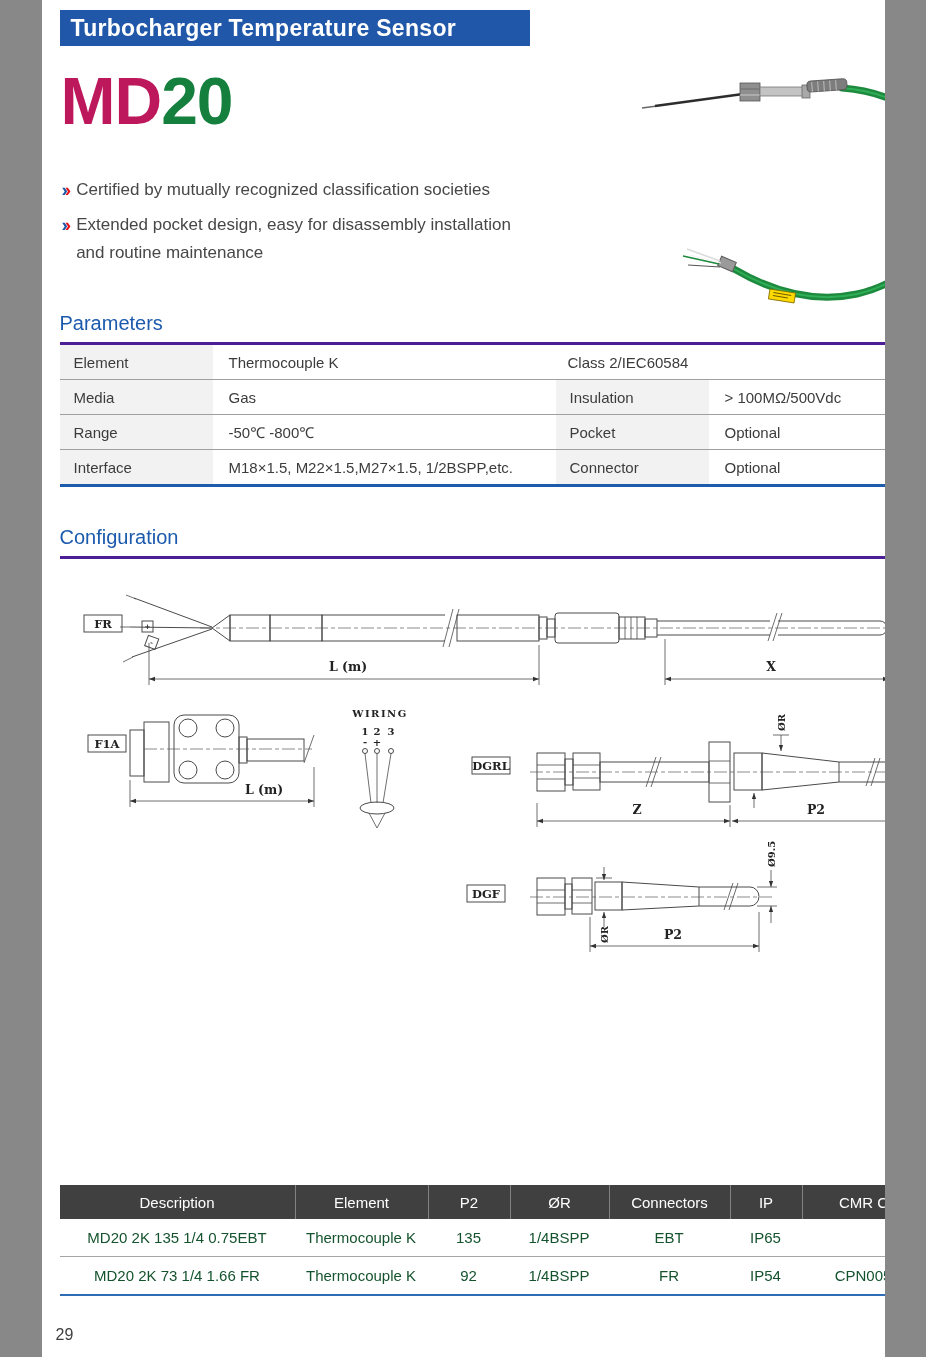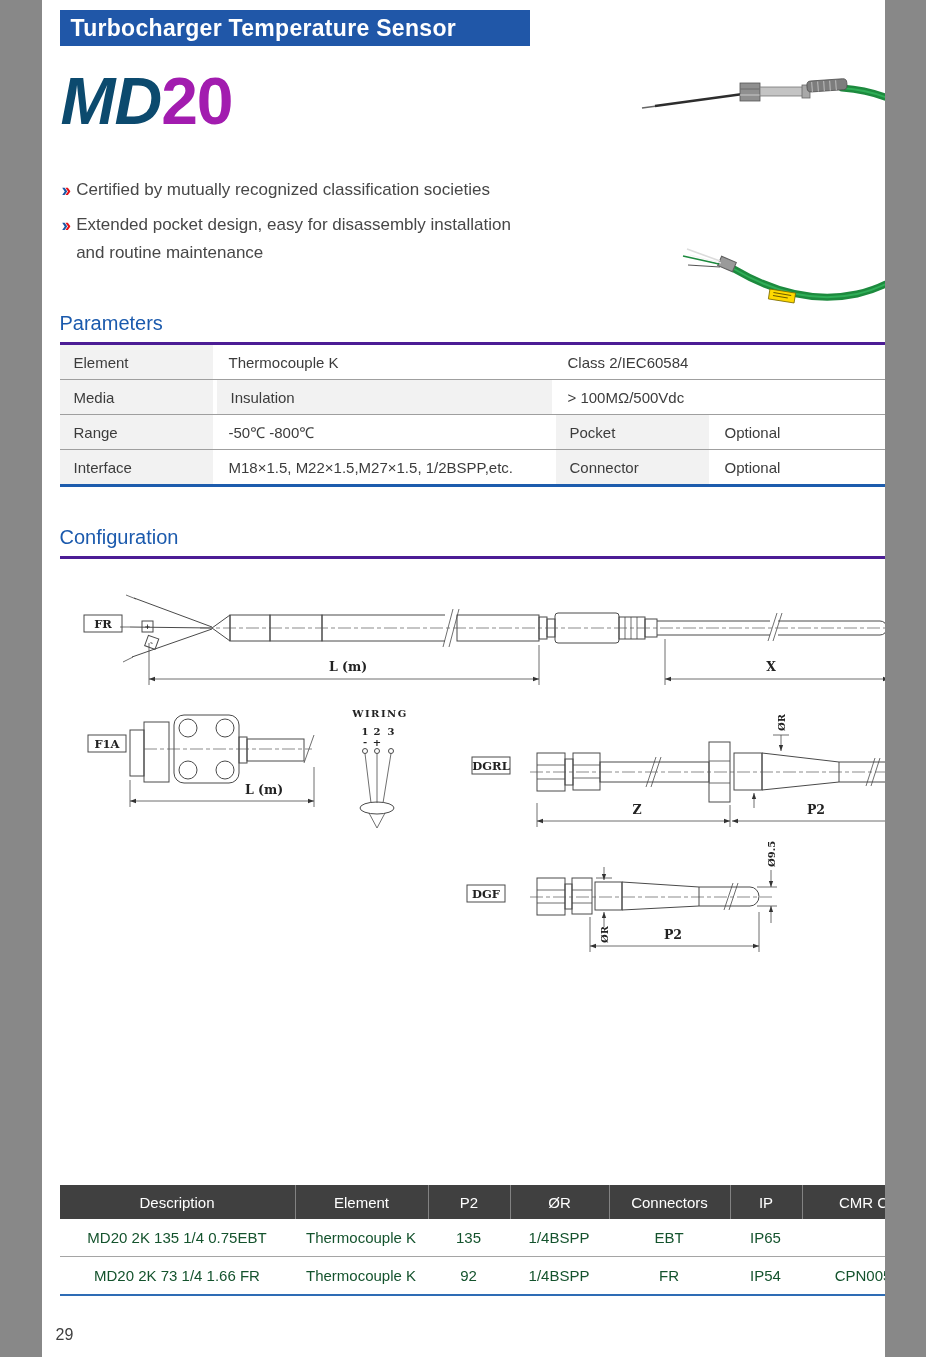--- a/index.html
+++ b/index.html
@@ -12,22 +12,22 @@
   .header-bar {
     position:absolute; left:18px; top:10px; width:470px; height:36px;
     background:#2057a8; display:flex; align-items:center;
   }
   .header-bar span {
     color:#fff; font-size:23px; font-weight:bold; padding-left:11px; letter-spacing:.3px;
     white-space:nowrap;
   }
   
   .model { position:absolute; left:19px; top:68px; font-size:66px; font-weight:bold; letter-spacing:-1px; line-height:1; }
-  .model .md { color:#0c4a6e;font-style:italic; }
-  .model .num { color:#a21caf; }
+  .model .md { color:#be185d; }
+  .model .num { color:#15803d; }
   
   .features { position:absolute; left:20px; top:176px; width:462px; display:flex; flex-direction:column; gap:7px; }
   .feature { display:flex; align-items:flex-start; font-size:17px; color:#474747; line-height:28px; }
   .chevrons { flex:0 0 auto; font-weight:bold; font-size:19px; letter-spacing:-3px; margin-right:8px; line-height:28px; }
   .chev-b { color:#1a55a4; } .chev-r { color:#e51219; }
   
   .section-heading {
     position:absolute; left:18px; width:890px; border-bottom:3px solid #4c1d95;
     padding-bottom:7px; font-size:20px; color:#1b5aad;
   }
@@ -128,20 +128,21 @@
   <div class="section-heading" style="top:312px;">Parameters</div>
 
   <div class="param-table">
     <div class="param-row">
       <div class="param-cell param-label">Element</div>
       <div class="param-cell param-value">Thermocouple K</div>
       <div class="param-cell param-value">Class 2/IEC60584</div>
     </div>
     <div class="param-row">
       <div class="param-cell param-label">Media</div>
+      <div class="param-cell param-value">Gas</div>
       <div class="param-cell param-label second">Insulation</div>
       <div class="param-cell param-value">&gt; 100MΩ/500Vdc</div>
     </div>
     <div class="param-row">
       <div class="param-cell param-label">Range</div>
       <div class="param-cell param-value">-50℃ -800℃</div>
       <div class="param-cell param-label second">Pocket</div>
       <div class="param-cell param-value">Optional</div>
     </div>
     <div class="param-row">

